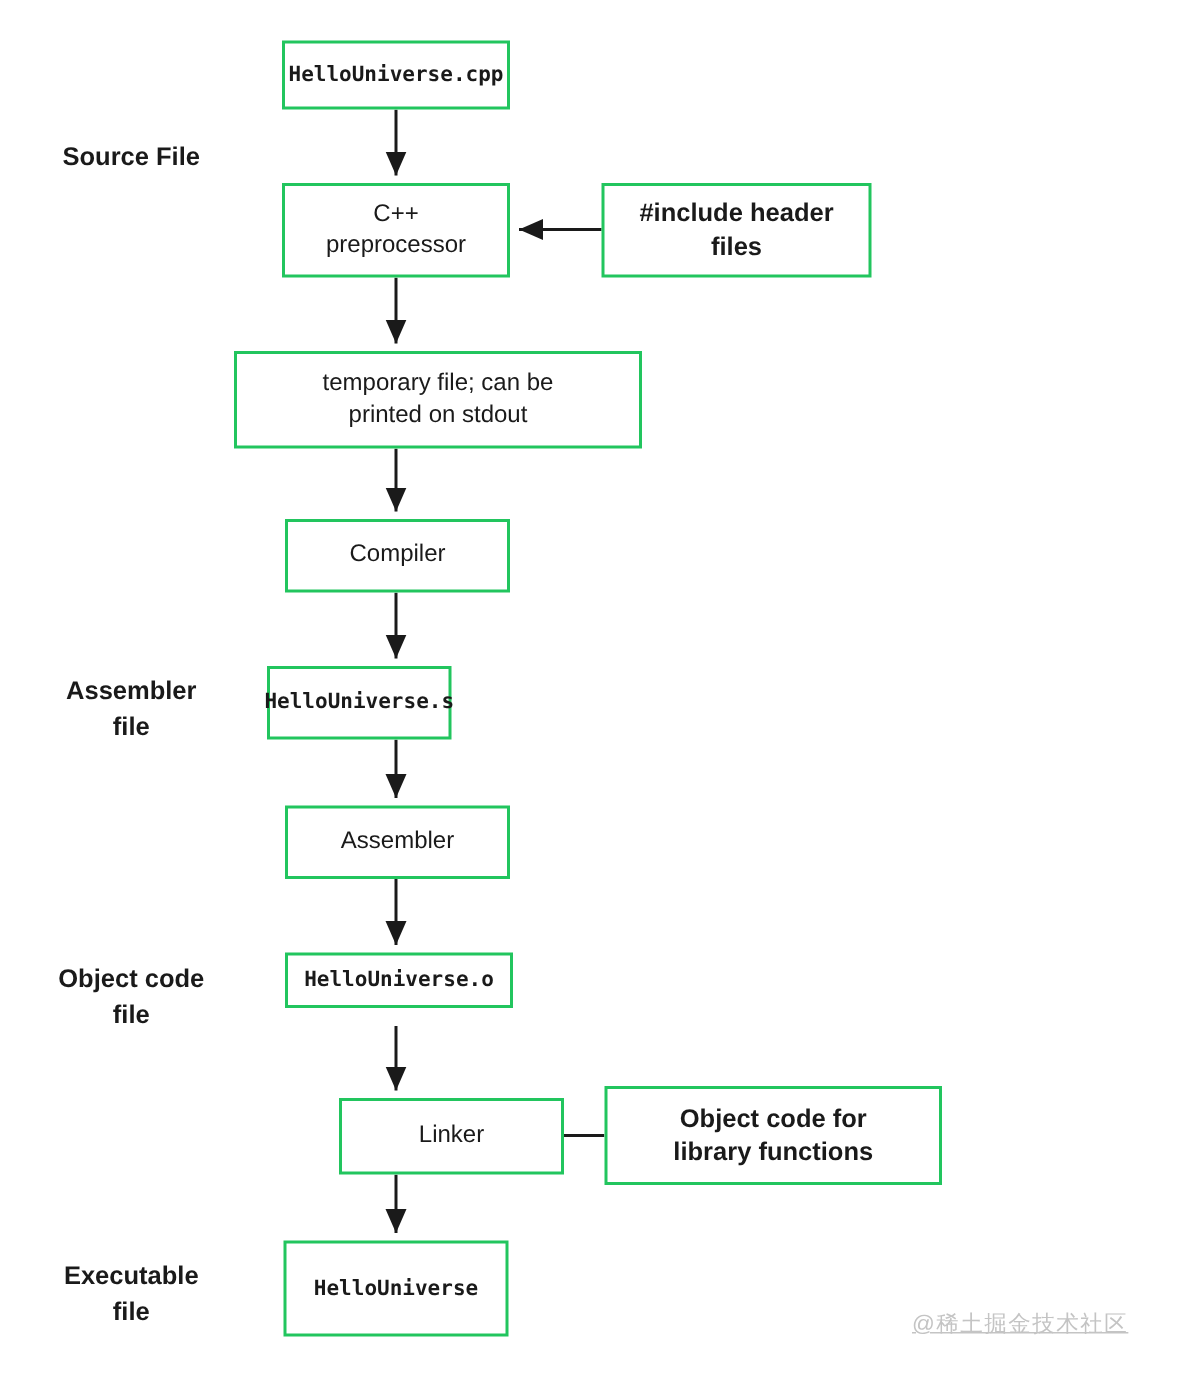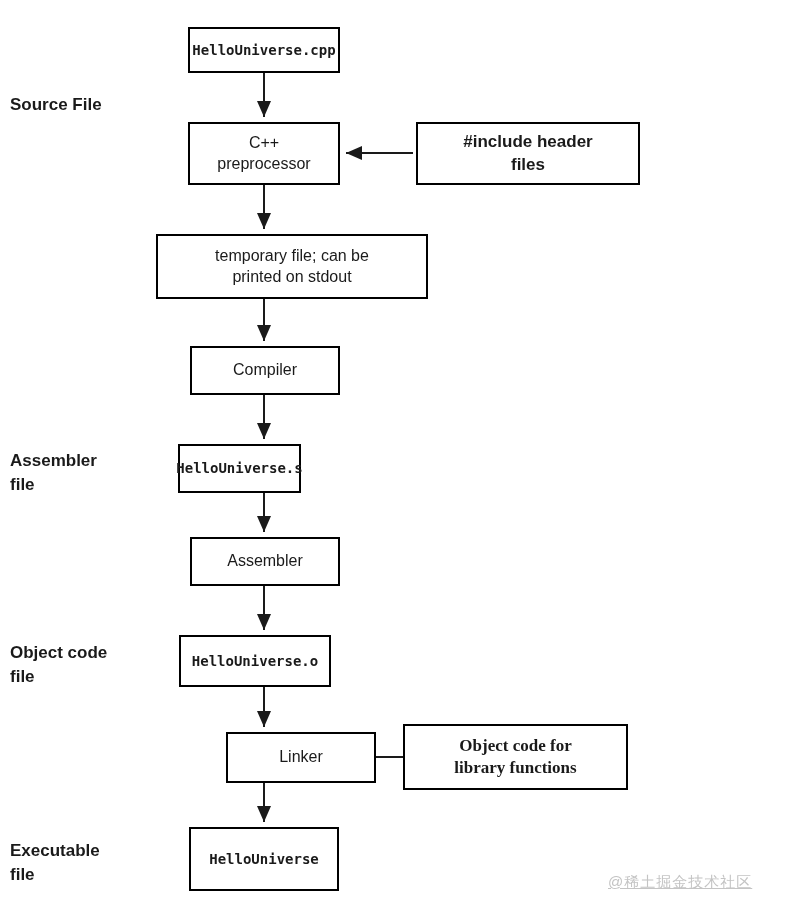--- a/index.html
+++ b/index.html
@@ -20,21 +20,21 @@
     position: absolute;
     left: 0;
     top: 0;
     width: 786px;
     height: 918px;
     pointer-events: none;
   }
   .box {
     position: absolute;
     box-sizing: border-box;
-    border: 2px solid #000000;
+    border: 2px solid #22c55e;
     background: #ffffff;
     display: flex;
     align-items: center;
     justify-content: center;
     text-align: center;
     white-space: pre-line;
     line-height: 1.3;
   }
   .box.sans {
     font-family: "Liberation Sans", sans-serif;
@@ -50,21 +50,21 @@
   .box.bold-sans {
     font-family: "Liberation Sans", sans-serif;
     font-size: 17px;
     font-weight: 700;
   }
   .side-label {
     position: absolute;
     font-family: "Liberation Sans", sans-serif;
     font-size: 17px;
     font-weight: 700;
-    text-align: left;
+    text-align: center;
     white-space: pre-line;
     line-height: 1.4;
     color: #1a1a1a;
   }
   .watermark {
     position: absolute;
     left: 608px;
     top: 873px;
     width: 170px;
     font-size: 15px;
@@ -97,37 +97,37 @@
       <line x1="413" y1="153" x2="346" y2="153" marker-end="url(#ah)"></line>
       <line x1="403" y1="757" x2="346" y2="757" marker-end="url(#ah)"></line>
     </g>
   </svg>
 
   <div class="box mono" style="left:188px; top:27px;  width:152px; height:46px;">HelloUniverse.cpp</div>
 
   <div class="box sans" style="left:188px; top:122px; width:152px; height:63px;">C++
 preprocessor</div>
 
-  <div class="box bold-sans" style="left:416px; top:122px; width:224px; height:63px;">#include header
+  <div class="box bold-sans" style="left:401px; top:122px; width:180px; height:63px;">#include header
 files</div>
 
   <div class="box sans" style="left:156px; top:234px; width:272px; height:65px;">temporary file; can be
 printed on stdout</div>
 
   <div class="box sans" style="left:190px; top:346px; width:150px; height:49px;">Compiler</div>
 
   <div class="box mono" style="left:178px; top:444px; width:123px; height:49px;">HelloUniverse.s</div>
 
   <div class="box sans" style="left:190px; top:537px; width:150px; height:49px;">Assembler</div>
 
-  <div class="box mono" style="left:179px; top:635px; width:152px; height:52px;">HelloUniverse.o</div>
+  <div class="box mono" style="left:190px; top:635px; width:152px; height:37px;">HelloUniverse.o</div>
 
   <div class="box sans" style="left:190px; top:732px; width:150px; height:51px;margin-left:36px;">Linker</div>
 
-  <div class="box bold-sans" style="left:403px; top:724px; width:225px; height:66px;font-family:Liberation Serif, serif;">Object code for
+  <div class="box bold-sans" style="left:403px; top:724px; width:225px; height:66px;">Object code for
 library functions</div>
 
   <div class="box mono" style="left:189px; top:827px; width:150px; height:64px;">HelloUniverse</div>
 
   <div class="side-label" style="left:10px; top:93px;  width:155px;">Source File</div>
 
   <div class="side-label" style="left:10px; top:449px; width:155px;">Assembler
 file</div>
 
   <div class="side-label" style="left:10px; top:641px; width:155px;">Object code

